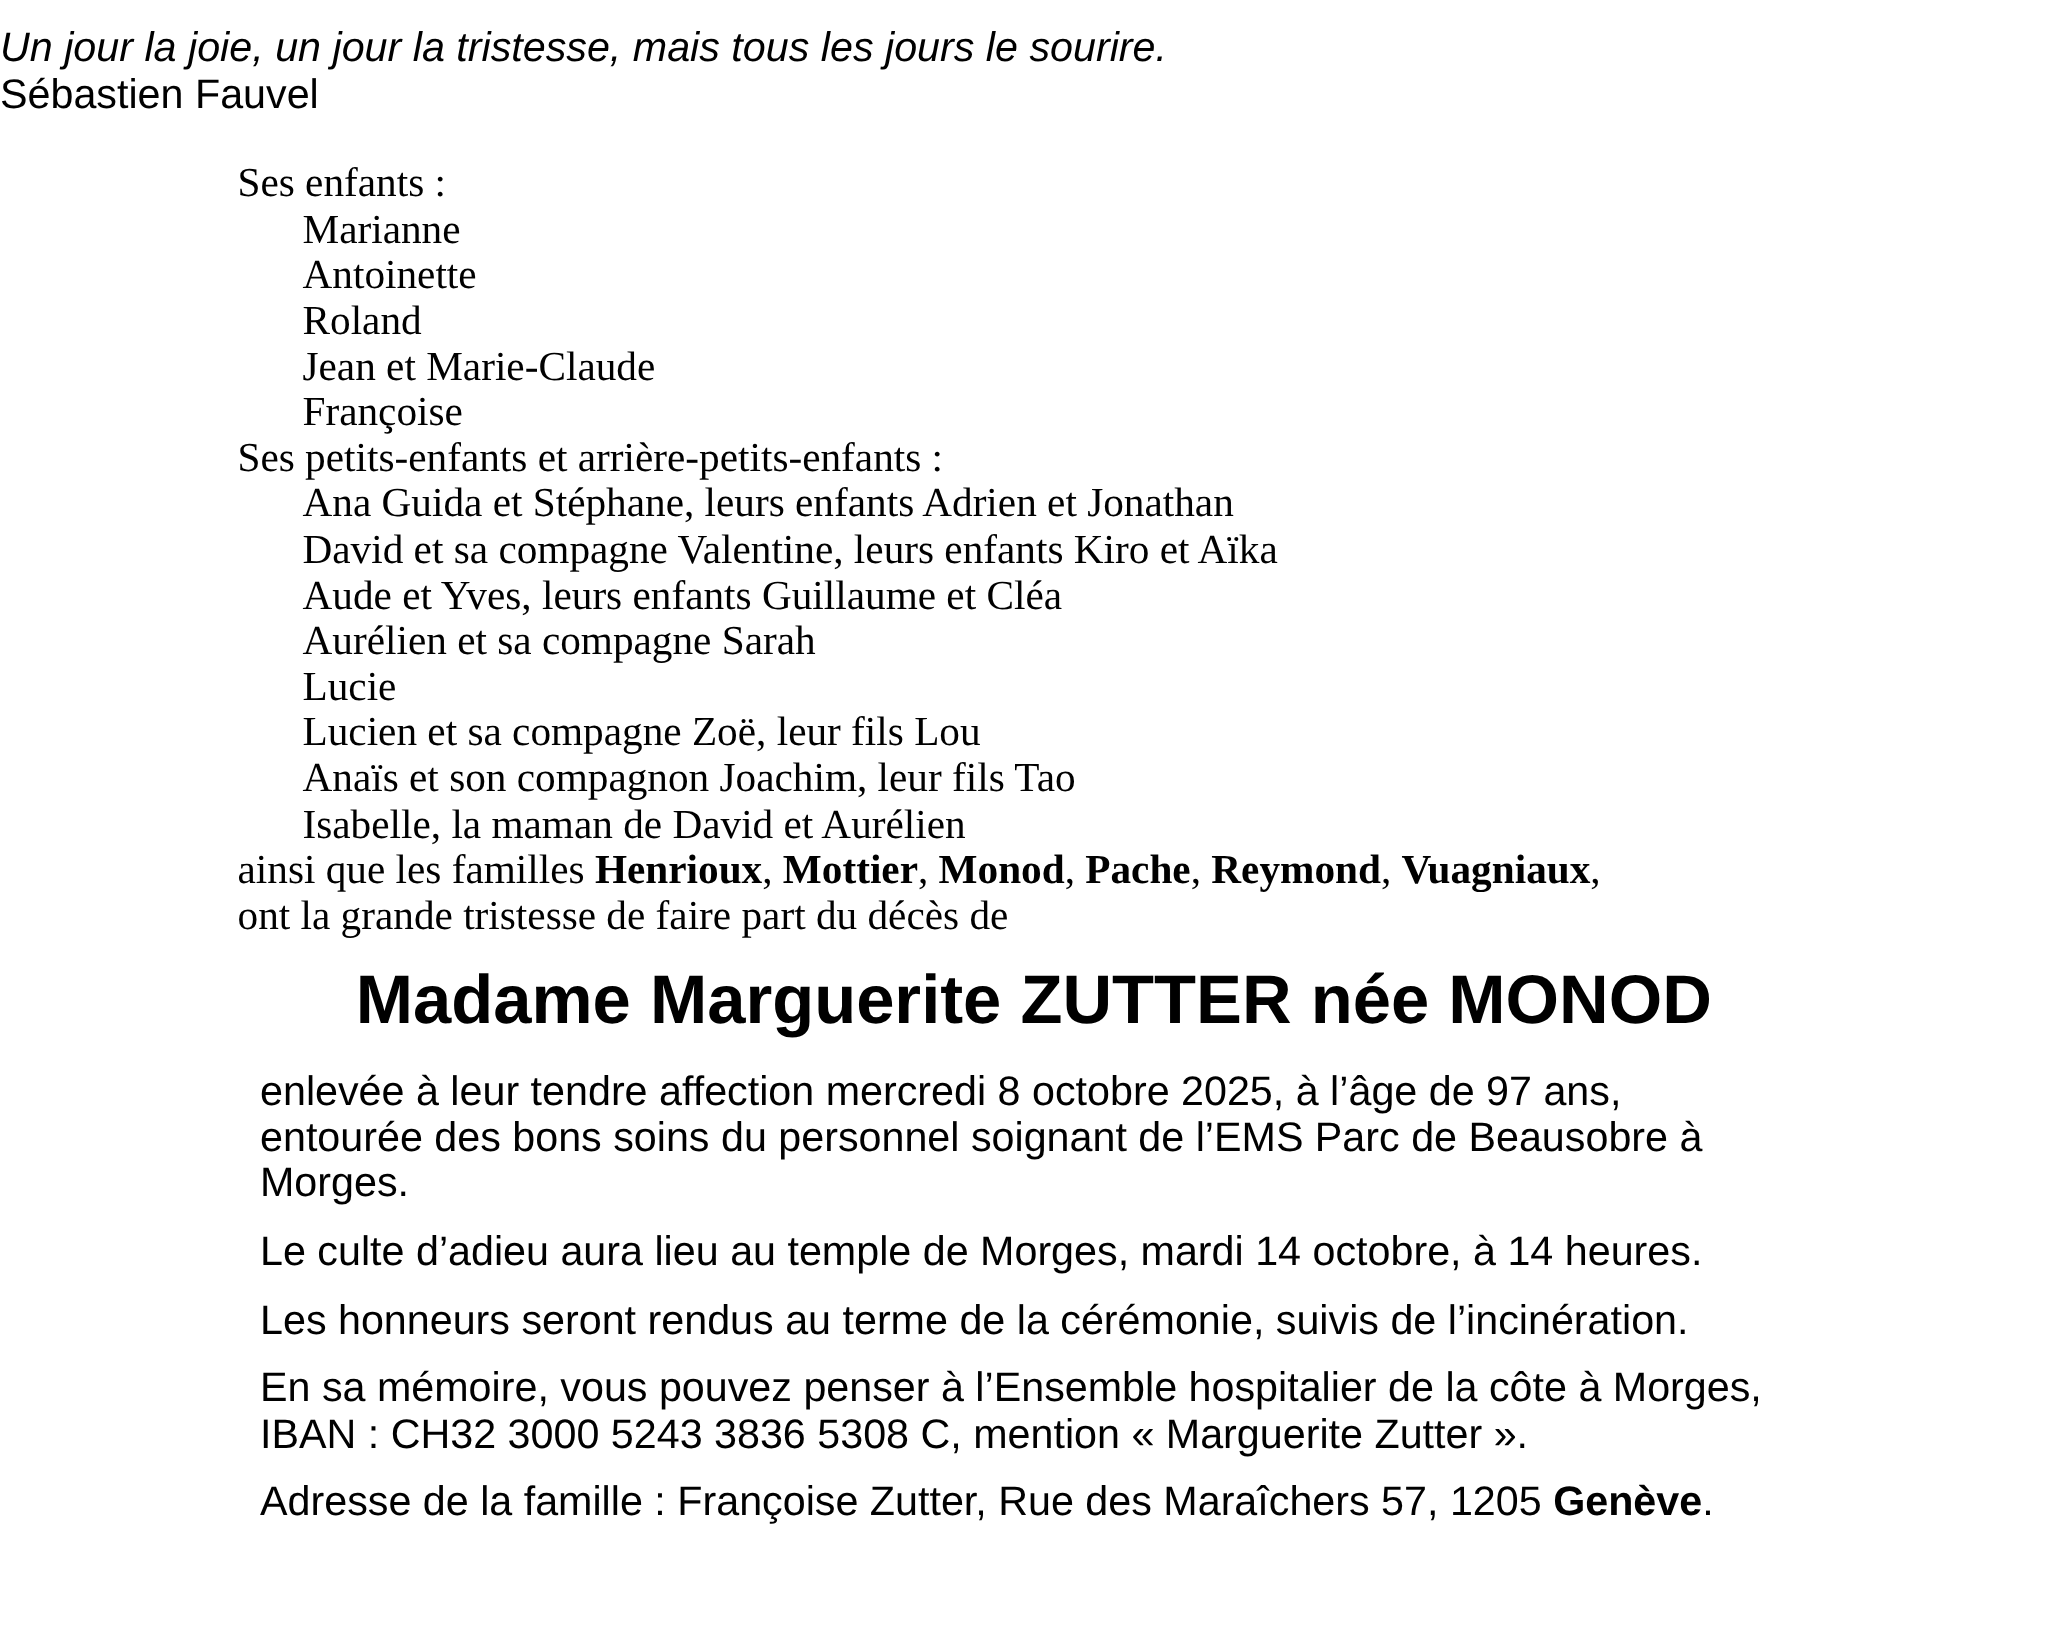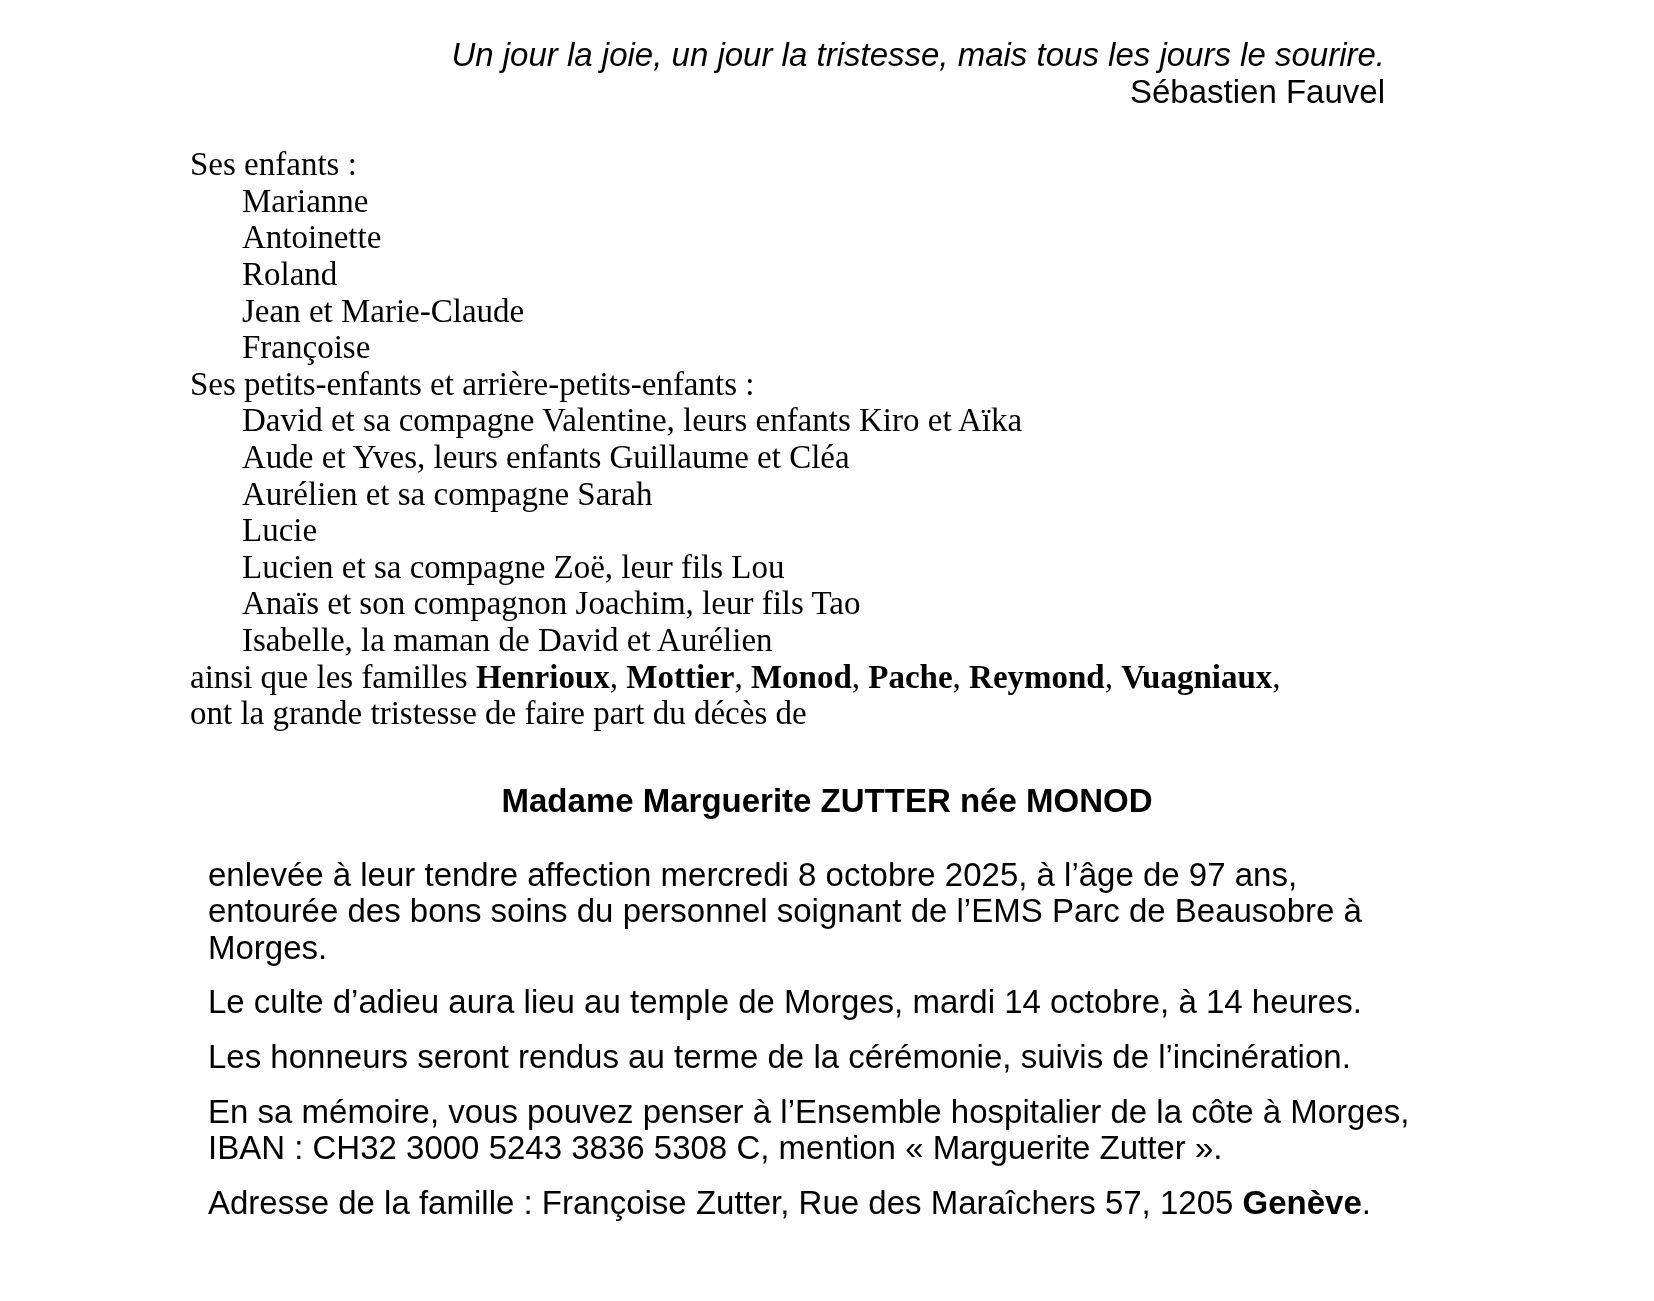--- a/index.html
+++ b/index.html
@@ -13,23 +13,22 @@
     height: 1301px;
     background: #ffffff;
     color: #000000;
     font-family: "Liberation Sans", sans-serif;
     font-size: 33px;
     line-height: 36.6px;
     overflow: hidden;
     box-sizing: border-box;
   }
   .quote-block {
-    padding-top: 37px;
+    padding-top: 20px;
     margin-right: 269px;
-    text-align: right;
   }
   .quote-text {
     font-style: italic;
   }
   .quote-author {
     font-style: normal;
   }
   .content {
     margin-left: 190px;
     width: 1250px;
@@ -37,24 +36,24 @@
   .family-block {
     margin-top: 36px;
     font-family: Liberation Serif, serif;
   }
   .indent-list > div {
     margin-left: 52px;
   }
   .deceased-title {
     width: 1654px;
     margin-left: -190px;
-    margin-top: 41px;
+    margin-top: 20px;
     margin-bottom: 28px;
     text-align: center;
-    font-size: 33px;
+    font-size: 55px;
     font-weight: bold;
     line-height: 56px;
   }
   p {
     margin: 18px;
     padding: 0;
   }
   b {
     font-weight: bold;
   }
@@ -76,20 +75,21 @@
       <div class="indent-list">
           <div>Marianne</div>
           <div>Antoinette</div>
           <div>Roland</div>
           <div>Jean et Marie-Claude</div>
           <div>Françoise</div>
         </div>
 
       <div>Ses petits-enfants et arrière-petits-enfants :</div>
       <div class="indent-list">
+          <div>Ana Guida et Stéphane, leurs enfants Adrien et Jonathan</div>
           <div>David et sa compagne Valentine, leurs enfants Kiro et Aïka</div>
           <div>Aude et Yves, leurs enfants Guillaume et Cléa</div>
           <div>Aurélien et sa compagne Sarah</div>
           <div>Lucie</div>
           <div>Lucien et sa compagne Zoë, leur fils Lou</div>
           <div>Anaïs et son compagnon Joachim, leur fils Tao</div>
           <div>Isabelle, la maman de David et Aurélien</div>
         </div>
 
       <div>ainsi que les familles <b>Henrioux</b>, <b>Mottier</b>, <b>Monod</b>, <b>Pache</b>, <b>Reymond</b>, <b>Vuagniaux</b>,</div>

